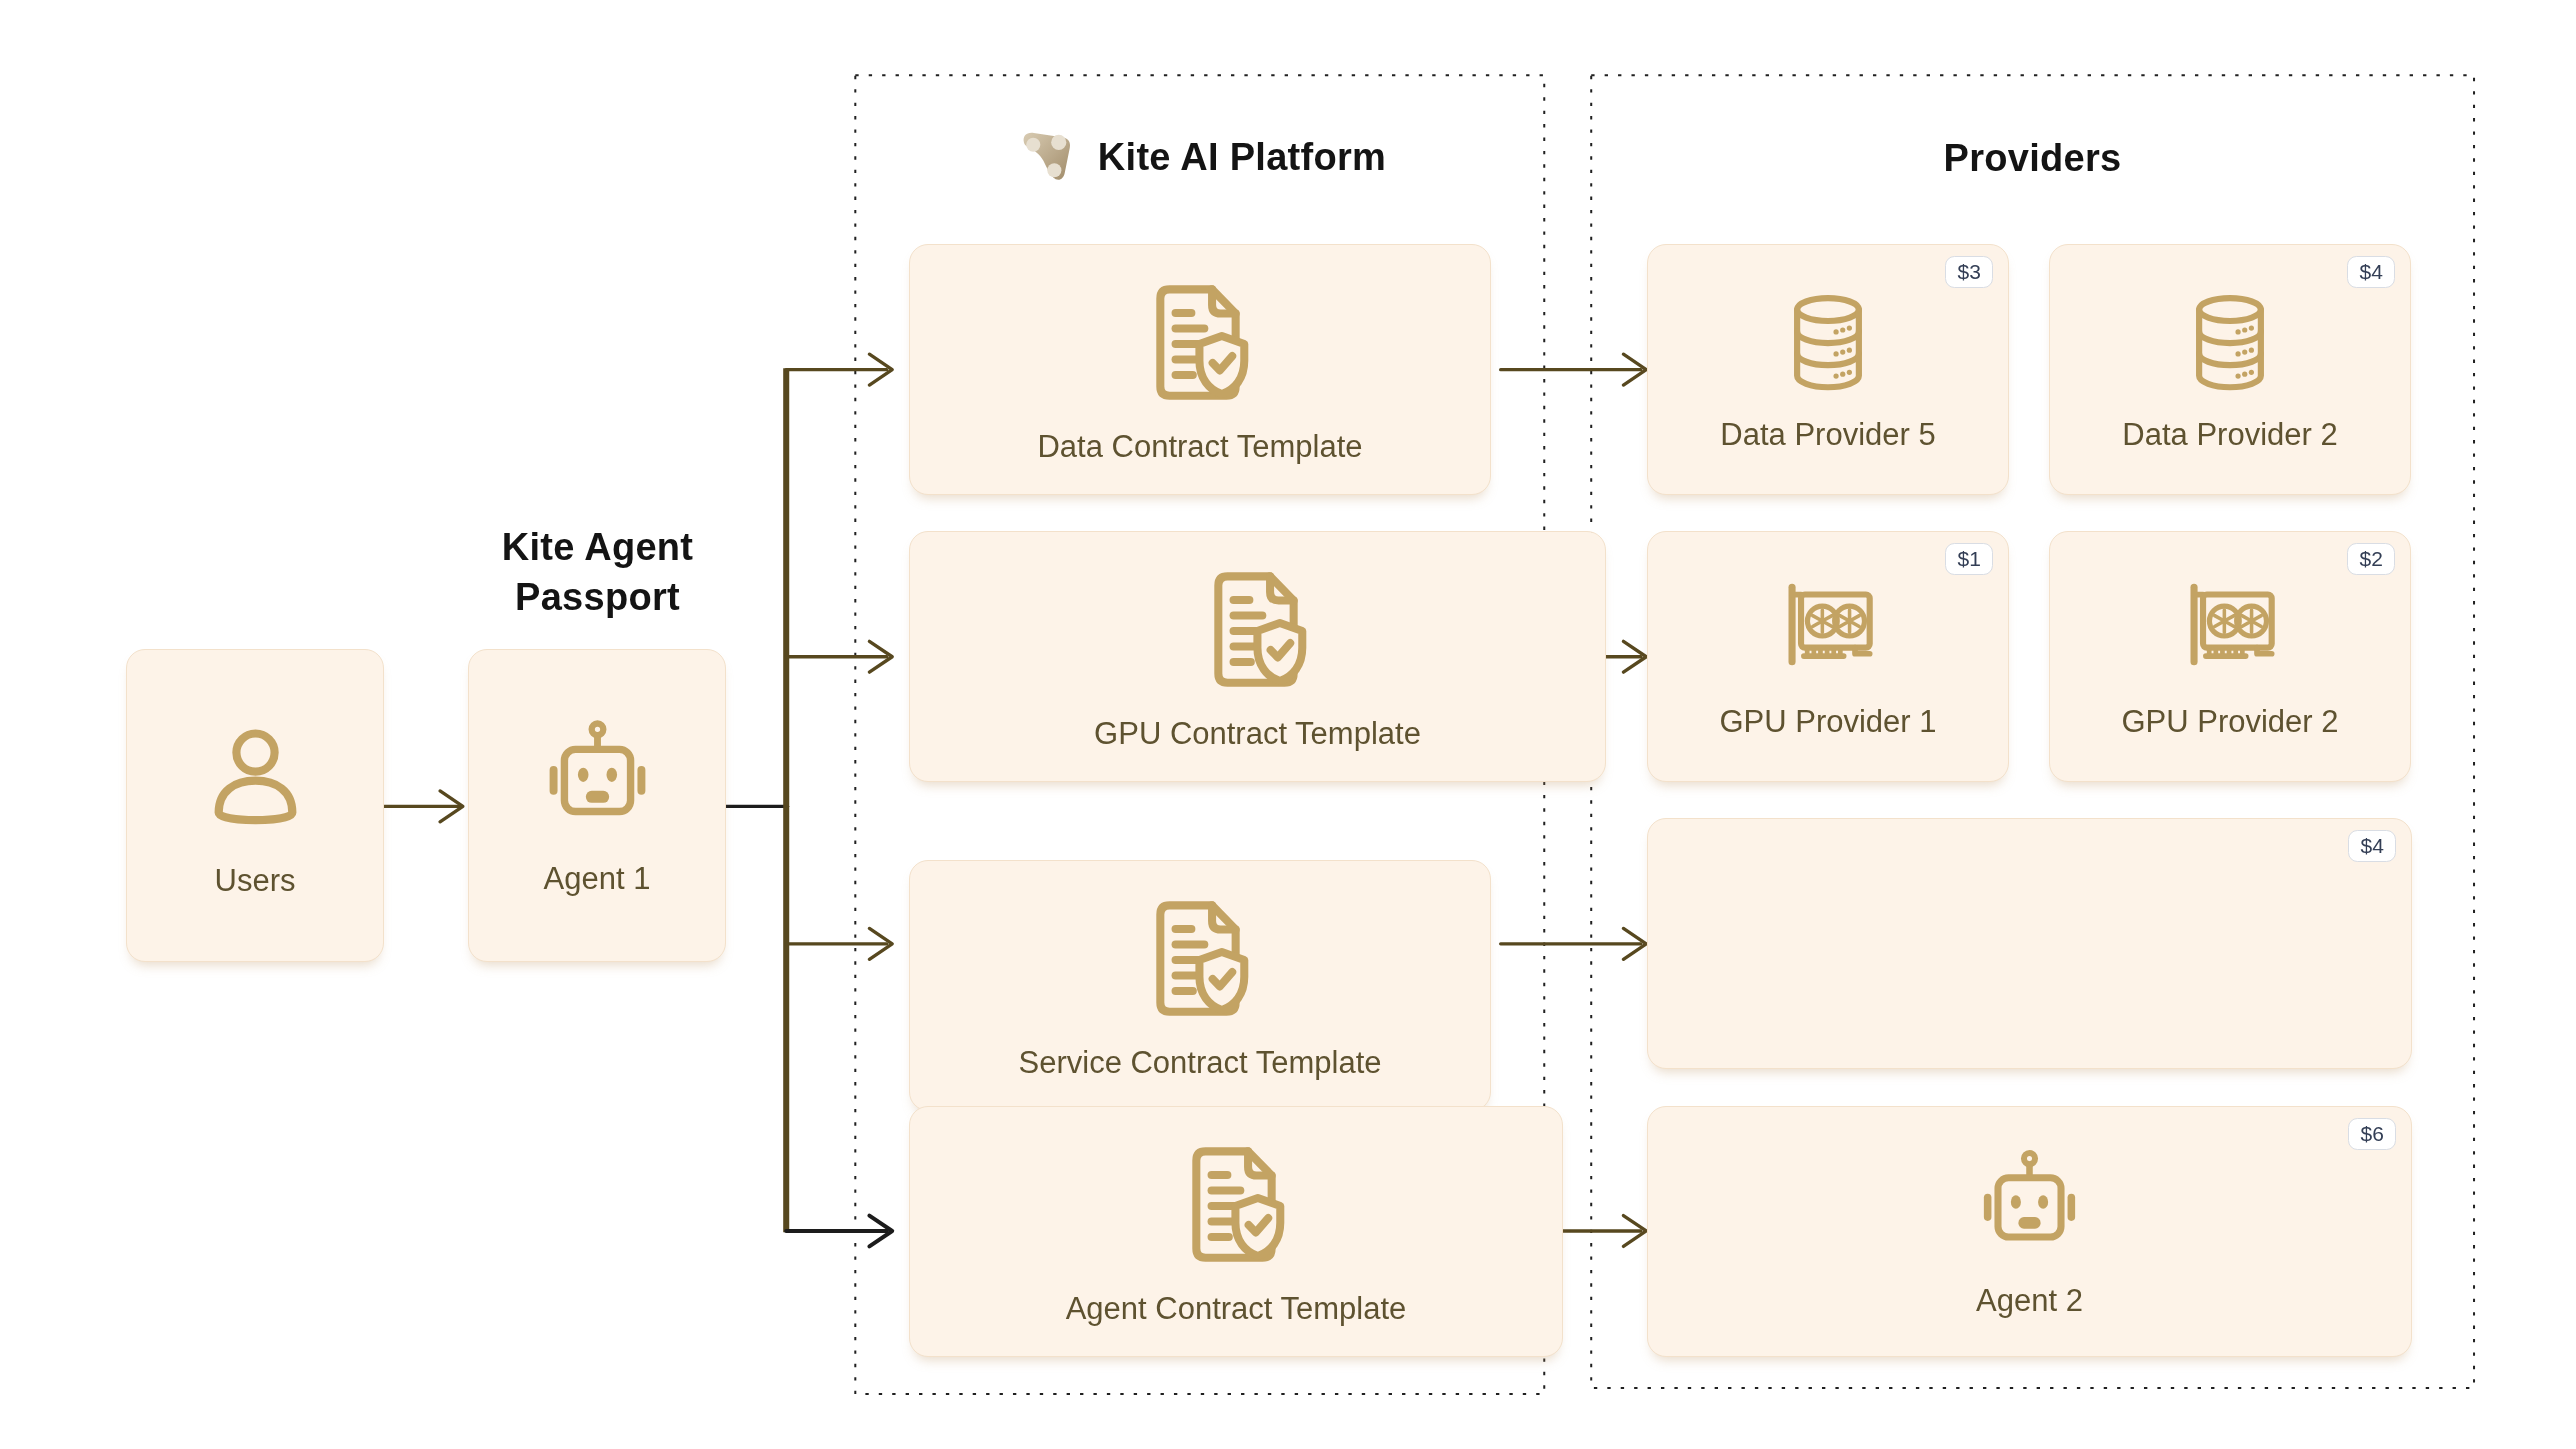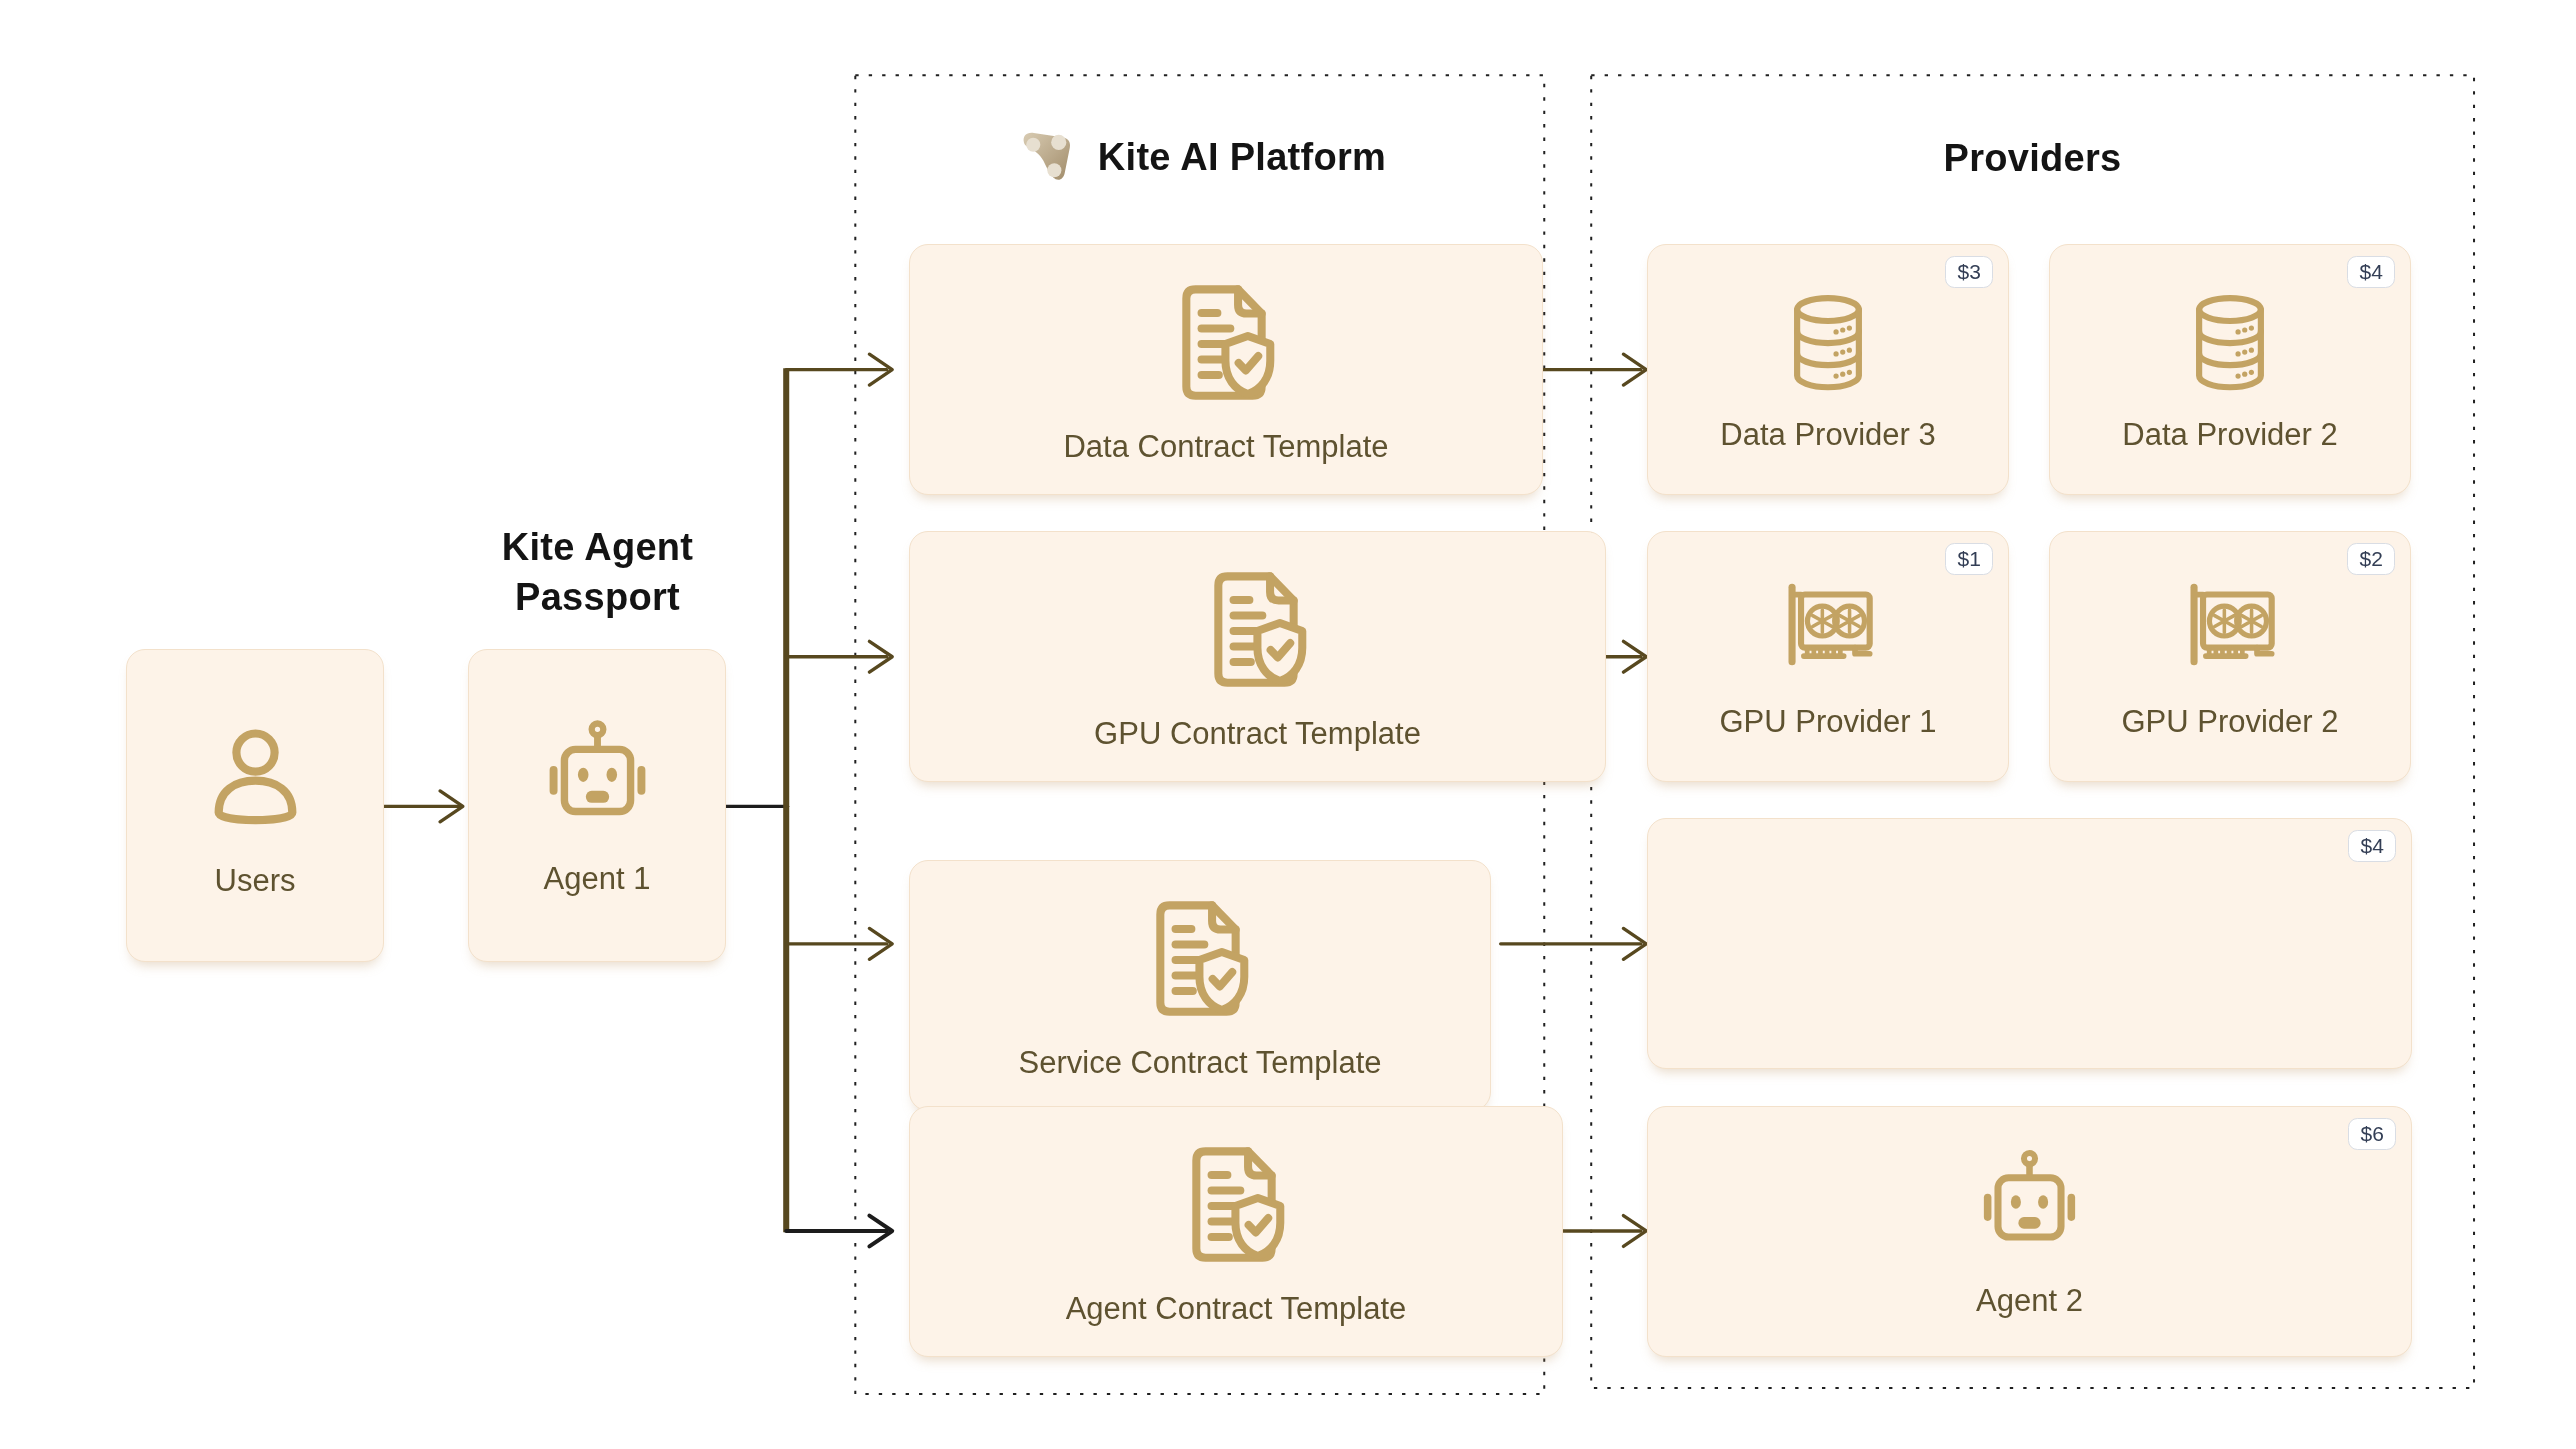--- a/index.html
+++ b/index.html
@@ -184,21 +184,21 @@
   <div class="card-label">Agent 1</div>
 </div>
 
 <div class="heading-block" style="left:855px;top:125px;width:689px;display:flex;align-items:center;justify-content:center;gap:21px;">
   <svg class="icon" width="64" height="64" viewBox="0 0 96 96">
       <use href="#sym-kite"></use>
     </svg>
   <span class="section-title">Kite AI Platform</span>
 </div>
 
-<div class="card" style="left:909px;top:244px;width:634px;height:251px;">
+<div class="card" style="left:909px;top:244px;width:582px;height:251px;">
   <svg class="icon" width="138" height="138" viewBox="0 0 205 205">
       <use href="#sym-contract"></use>
     </svg>
   <div class="gap26"></div>
   <div class="card-label">Data Contract Template</div>
 </div>
 
 <div class="card" style="left:909px;top:531px;width:697px;height:251px;">
   <svg class="icon" width="138" height="138" viewBox="0 0 205 205">
       <use href="#sym-contract"></use>
@@ -226,21 +226,21 @@
 <div class="heading-block" style="left:1591px;top:137px;width:883px;">
   <span class="section-title">Providers</span>
 </div>
 
 <div class="card" style="left:1647px;top:244px;width:362px;height:251px;">
   <span class="badge">$3</span>
   <svg class="icon" width="114" height="114" viewBox="0 0 170 170">
       <use href="#sym-db"></use>
     </svg>
   <div class="gap26"></div>
-  <div class="card-label">Data Provider 3</div>
+  <div class="card-label">Data Provider 5</div>
 </div>
 
 <div class="card" style="left:2049px;top:244px;width:362px;height:251px;">
   <span class="badge">$4</span>
   <svg class="icon" width="114" height="114" viewBox="0 0 170 170">
       <use href="#sym-db"></use>
     </svg>
   <div class="gap26"></div>
   <div class="card-label">Data Provider 2</div>
 </div>

